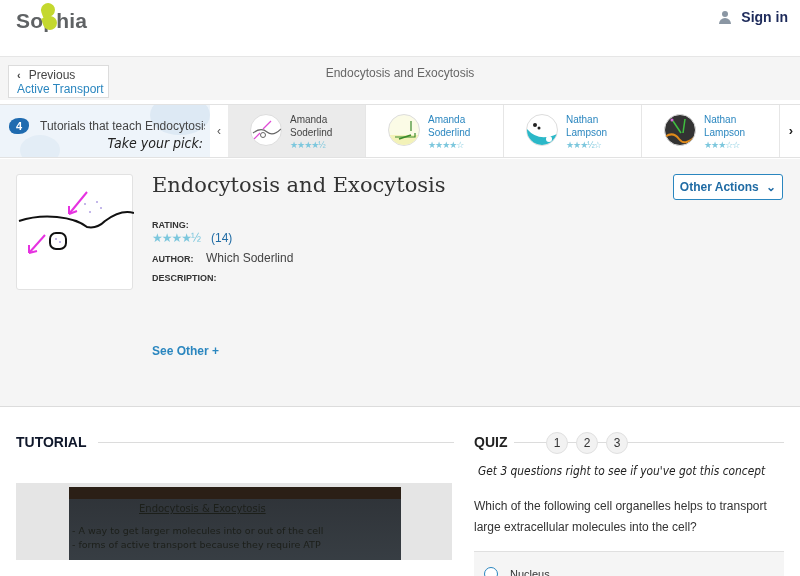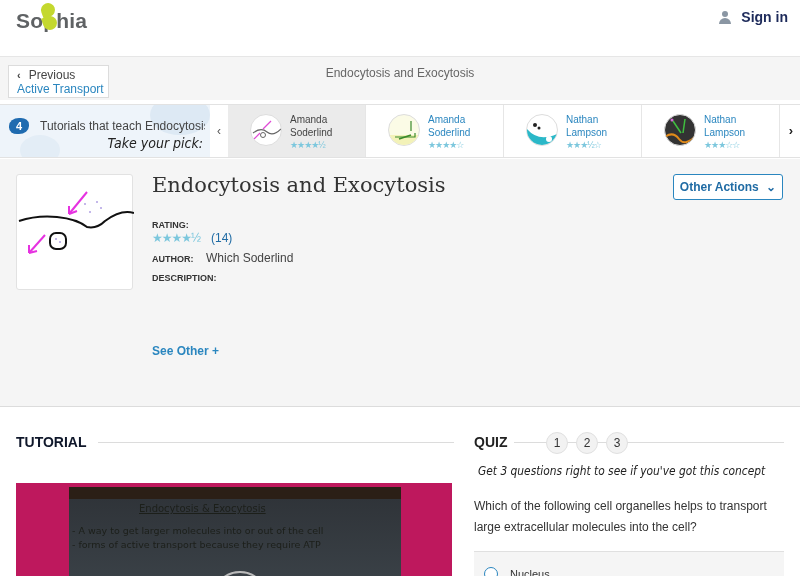--- a/index.html
+++ b/index.html
@@ -45,21 +45,21 @@
   .other-actions { position: absolute; left: 673px; top: 15px; width: 110px; height: 26px; border: 1px solid #2a86bf; border-radius: 3px; background: #fff; color: #1f6ba4; font-size: 12px; font-weight: bold; text-align: center; line-height: 24px; }
   .label { font-size: 9px; font-weight: bold; color: #333; position: absolute; left: 152px; }
   .rating-stars { position: absolute; left: 152px; top: 72px; font-size: 12px; color: #7cc7dd; letter-spacing: -1px; }
   .rating-count { position: absolute; left: 211px; top: 72px; font-size: 12px; color: #1f6ba4; }
   .author-val { position: absolute; left: 206px; top: 92px; font-size: 12px; color: #444; }
   .desc { position: absolute; left: 152px; top: 127px; width: 640px; font-size: 11.5px; line-height: 20px; color: #444; }
   .see-more { position: absolute; left: 152px; top: 185px; font-size: 12px; font-weight: bold; color: #2a86bf; }
 
   .tutorial-head { position: absolute; left: 16px; top: 434px; font-size: 14px; font-weight: bold; color: #0f172a; }
   .tutorial-rule { position: absolute; left: 98px; top: 442px; width: 356px; height: 1px; background: #dcdcdc; }
-  .video { position: absolute; left: 16px; top: 483px; width: 436px; height: 93px; background: #be185d; overflow: hidden; }
+  .video { position: absolute; left: 16px; top: 483px; width: 436px; height: 77px; background: #e5e5e5; overflow: hidden; }
   .video .screen { position: absolute; left: 53px; top: 4px; width: 332px; height: 95px; background: linear-gradient(#2e3237, #3a4147); }
   .video .screen .topband { position: absolute; left: 0; top: 0; width: 100%; height: 12px; background: #2b1f16; }
   .video .screen .t1 { position: absolute; left: 70px; top: 16px; font-size: 10px; color: #1c1f1a; font-family: "DejaVu Sans", sans-serif; text-decoration: underline; }
   .video .screen .t2 { position: absolute; left: 3px; top: 38px; font-size: 9.5px; color: #1c1f1a; white-space: nowrap; font-family: "DejaVu Sans", sans-serif; }
   .video .screen .t3 { position: absolute; left: 3px; top: 52px; font-size: 9.5px; color: #1c1f1a; white-space: nowrap; font-family: "DejaVu Sans", sans-serif; }
   .video .play { position: absolute; left: 196px; top: 88px; width: 56px; height: 56px; border: 2px solid #bbb; border-radius: 50%; }
 
   .quiz-head { position: absolute; left: 474px; top: 434px; font-size: 14px; font-weight: bold; color: #222; }
   .quiz-rule { position: absolute; left: 514px; top: 442px; width: 270px; height: 1px; background: #dcdcdc; }
   .quiz-step { position: absolute; top: 432px; width: 22px; height: 22px; border-radius: 50%; background: #f2f2f2; border: 1px solid #e0e0e0; text-align: center; line-height: 20px; font-size: 12px; color: #333; }

